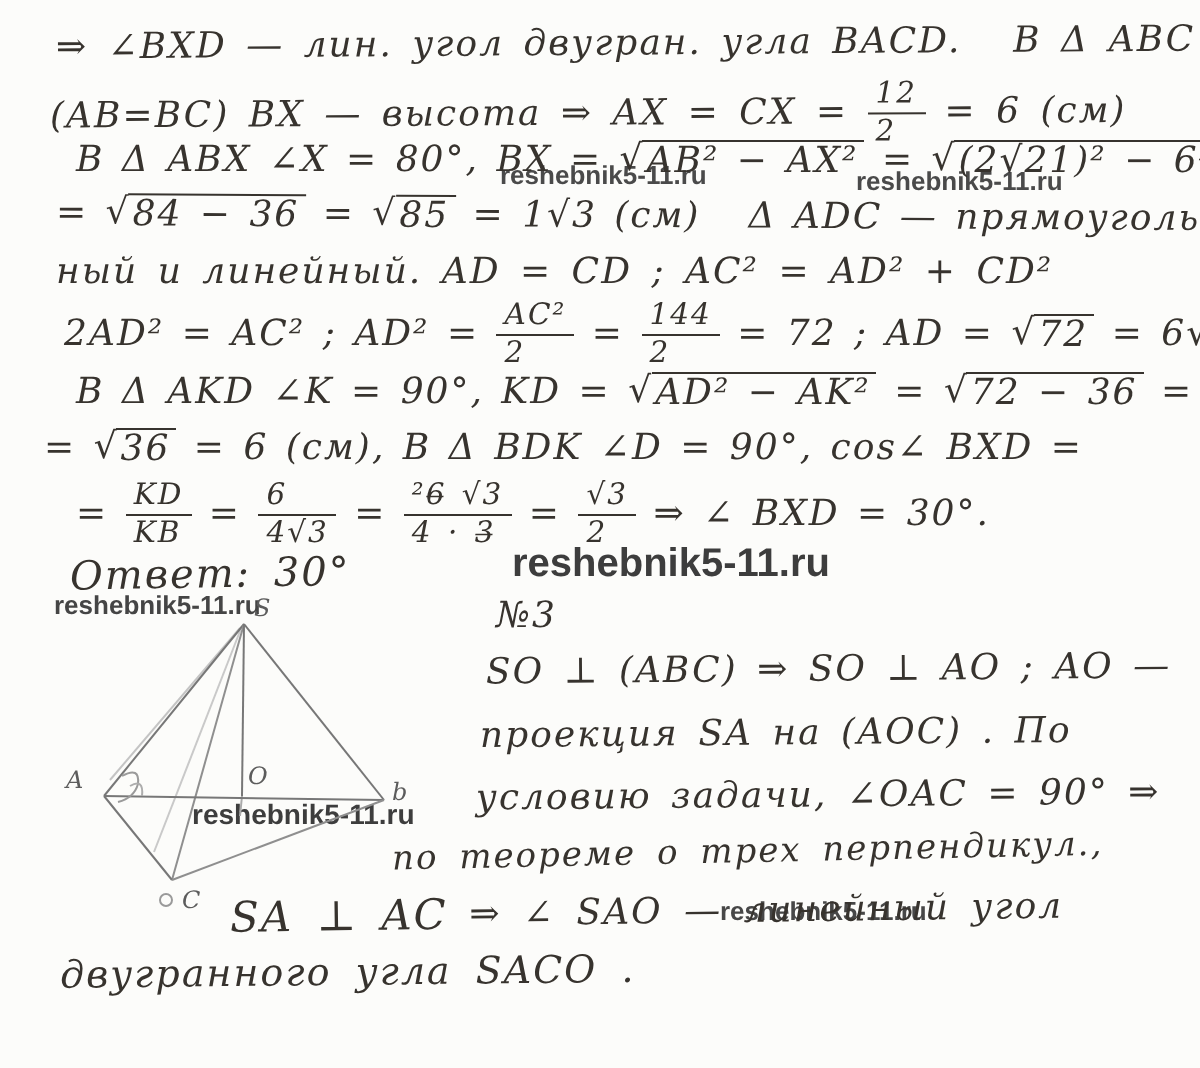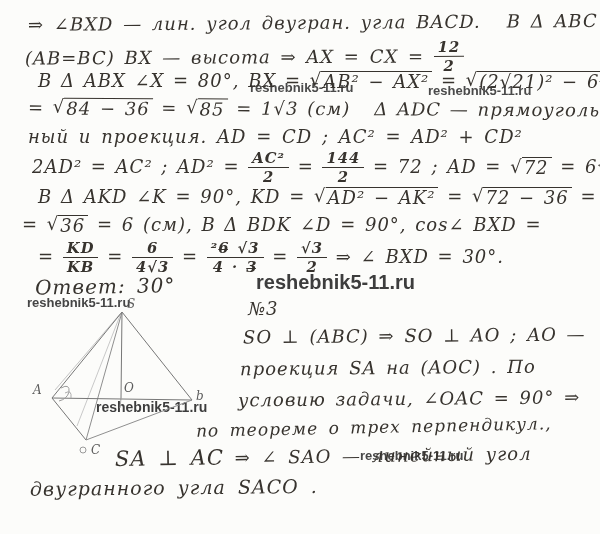--- a/index.html
+++ b/index.html
@@ -5,21 +5,21 @@
   html,body{margin:0;padding:0;background:#e8e8e8;}
   .page{
     position:relative;width:600px;height:534px;background:#fcfcfa;
     overflow:hidden;font-family:"DejaVu Serif",serif;
   }
   .hline{
     position:absolute;white-space:nowrap;color:#37332e;
     font-style:italic;letter-spacing:1px;line-height:1.12;
   }
   .hline span{vertical-align:middle;}
-  .frac{display:inline-block;text-align:center;font-size:0.82em;line-height:1.08;vertical-align:middle;font-weight:bold;}
+  .frac{display:inline-block;font-size:0.82em;line-height:1.08;vertical-align:middle;}
   .frac .num{display:block;padding:0 4px 1px 4px;border-bottom:1.4px solid currentColor;}
   .frac .den{display:block;padding:1px 4px 0 4px;}
   .rt{display:inline-block;white-space:nowrap;text-align:center;}
   .rt::before{content:"√";margin-right:-1px;}
   .rt .bar{display:inline-block;border-top:1.4px solid currentColor;padding:0 3px 0 2px;}
   .wm{
     position:absolute;font-family:Liberation Sans, sans-serif;font-weight:bold;
     white-space:nowrap;letter-spacing:0;
   }
   .w1{left:250px;top:80px;font-size:13px;color:#4a4a4a;}
@@ -38,24 +38,24 @@
 
   <span class="wm w1">reshebnik5-11.ru</span>
   <span class="wm w2">reshebnik5-11.ru</span>
   <span class="wm w3">reshebnik5-11.ru</span>
   <span class="wm w4">reshebnik5-11.ru</span>
   <span class="wm w5">reshebnik5-11.ru</span>
   <span class="wm w6">reshebnik5-11.ru</span>
 
   <div id="lines-root">
       <div class="hline" style="left: 28px; top: 12px; font-size: 18px; transform: rotate(-0.4deg); word-spacing: 3px;"><span>⇒ ∠BXD — лин. угол двугран. угла BACD.</span><span style="display: inline-block; width: 26px;"></span><span>В Δ ABC</span></div>
-      <div class="hline" style="left: 25px; top: 40px; font-size: 18px; transform: rotate(-0.3deg); word-spacing: 3px;"><span>(AB=BC)  BX — высота  ⇒  AX = CX = </span><span class="frac"><span class="num">12</span><span class="den">2</span></span></div>
+      <div class="hline" style="left: 25px; top: 40px; font-size: 18px; transform: rotate(-0.3deg); word-spacing: 3px;"><span>(AB=BC)  BX — высота  ⇒  AX = CX = </span><span class="frac"><span class="num">12</span><span class="den">2</span></span><span> = 6 (см)</span></div>
       <div class="hline" style="left: 38px; top: 70px; font-size: 18px; word-spacing: 2px;"><span>В Δ ABX  ∠X = 80°,   BX = </span><span class="rt"><span class="bar">AB² − AX²</span></span><span> = </span><span class="rt"><span class="bar">(2√21)² − 6²</span></span></div>
       <div class="hline" style="left: 28px; top: 98px; font-size: 18px; transform: rotate(0.3deg); word-spacing: 2px;"><span>= </span><span class="rt"><span class="bar">84 − 36</span></span><span> = </span><span class="rt"><span class="bar">85</span></span><span> = 1√3 (см)</span><span style="display: inline-block; width: 24px;"></span><span>Δ ADC — прямоуголь-</span></div>
-      <div class="hline" style="left: 28px; top: 126px; font-size: 18px; word-spacing: 3px;"><span>ный и проекция.  AD = CD ;   AC² = AD² + CD²</span></div>
+      <div class="hline" style="left: 28px; top: 126px; font-size: 18px; word-spacing: 3px;"><span>ный и линейный.  AD = CD ;   AC² = AD² + CD²</span></div>
       <div class="hline" style="left: 32px; top: 150px; font-size: 18px; word-spacing: 2px;"><span>2AD² = AC² ;   AD² = </span><span class="frac"><span class="num">AC²</span><span class="den">2</span></span><span> = </span><span class="frac"><span class="num">144</span><span class="den">2</span></span><span> = 72 ;   AD = </span><span class="rt"><span class="bar">72</span></span><span> = 6√2(см)</span></div>
       <div class="hline" style="left: 38px; top: 186px; font-size: 18px; word-spacing: 2px;"><span>В Δ AKD  ∠K = 90°,   KD = </span><span class="rt"><span class="bar">AD² − AK²</span></span><span> = </span><span class="rt"><span class="bar">72 − 36</span></span><span> =</span></div>
       <div class="hline" style="left: 22px; top: 214px; font-size: 18px; word-spacing: 2px;"><span>= </span><span class="rt"><span class="bar">36</span></span><span> = 6 (см),   В Δ BDK  ∠D = 90°,   cos∠ BXD =</span></div>
       <div class="hline" style="left: 38px; top: 240px; font-size: 18px; word-spacing: 2px;"><span>= </span><span class="frac"><span class="num">KD</span><span class="den">KB</span></span><span> = </span><span class="frac"><span class="num">6</span><span class="den">4√3</span></span><span> = </span><span class="frac"><span class="num">²6̶ √3</span><span class="den">4 · 3̶</span></span><span> = </span><span class="frac"><span class="num">√3</span><span class="den">2</span></span><span>  ⇒ ∠ BXD = 30°.</span></div>
       <div class="hline" style="left: 35px; top: 274px; font-size: 20px; transform: rotate(-1deg); word-spacing: 4px;"><span>Ответ:  30°</span></div>
       <div class="hline" style="left: 248px; top: 298px; font-size: 18px;"><span>№3</span></div>
       <div class="hline" style="left: 243px; top: 325px; font-size: 18px; transform: rotate(-0.5deg); word-spacing: 3px;"><span>SO ⊥ (ABC) ⇒ SO ⊥ AO ;  AO —</span></div>
       <div class="hline" style="left: 240px; top: 357px; font-size: 18px; transform: rotate(-0.5deg); word-spacing: 3px;"><span>проекция SA на (AOC) .  По</span></div>
       <div class="hline" style="left: 238px; top: 388px; font-size: 18px; transform: rotate(-0.5deg); word-spacing: 3px;"><span>условию задачи,  ∠OAC = 90° ⇒</span></div>
       <div class="hline" style="left: 196px; top: 417px; font-size: 17px; transform: rotate(-1.2deg); word-spacing: 4px;"><span>по теореме о трех перпендикул.,</span></div>

